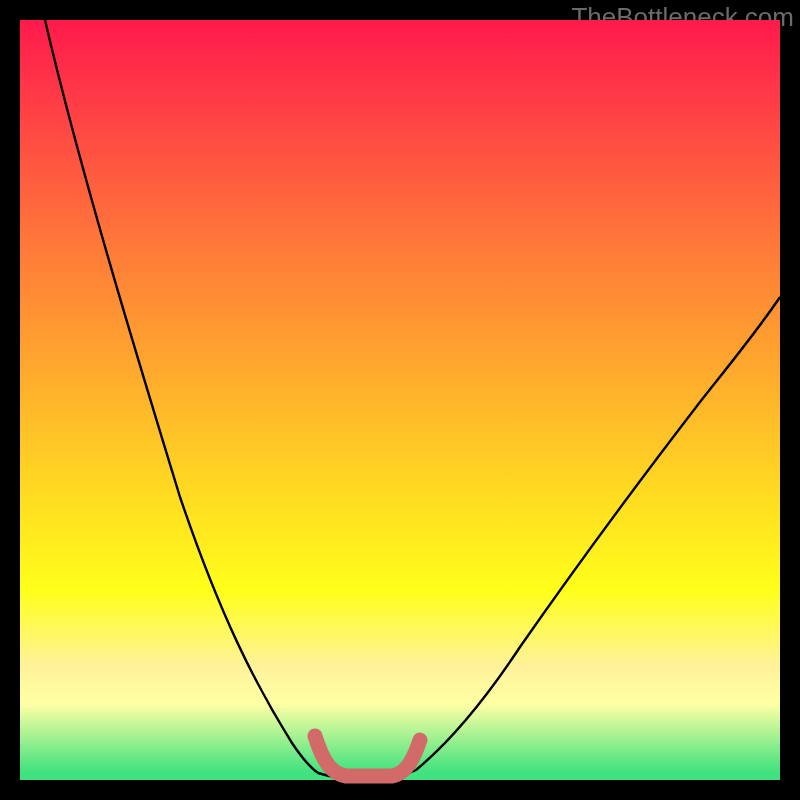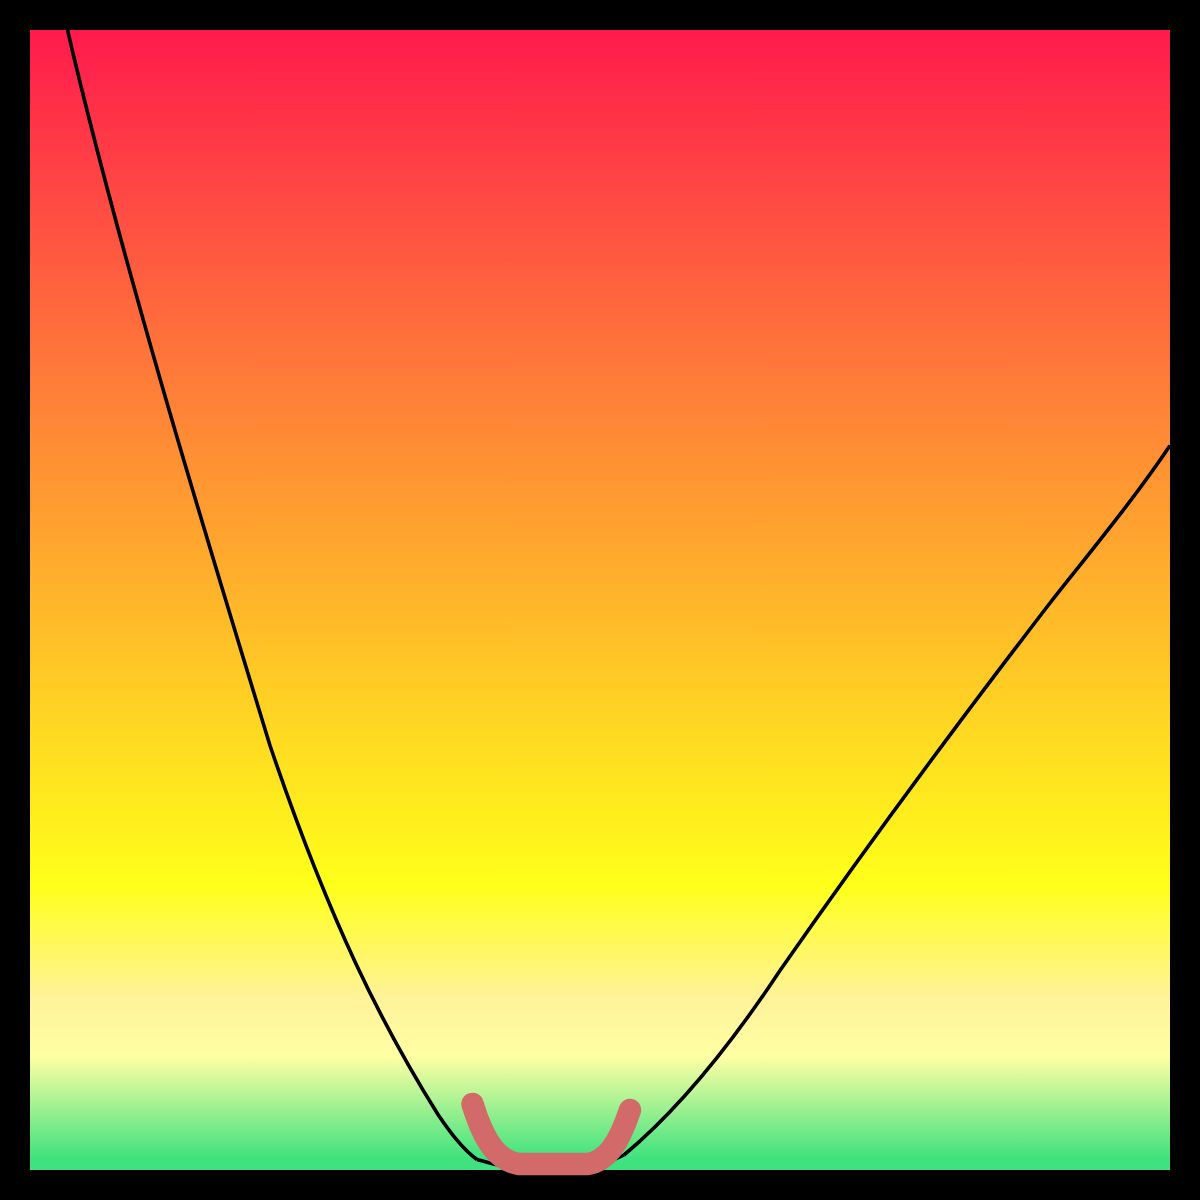--- a/index.html
+++ b/index.html
@@ -52,20 +52,21 @@
     left: 0; top: 0;
     width: 100%;
     height: 100%;
     overflow: visible;
   }
 </style>
 </head>
 <body>
 
 <div class="frame">
+  <div class="watermark">TheBottleneck.com</div>
 
   <div class="plot-area">
     <svg class="plot" viewBox="0 0 760 760" preserveAspectRatio="none">
 
       <path d="M 25 0
                C 60 150, 115 330, 160 477
                C 200 595, 235 664, 272 723
                C 282 738, 291 748, 298 753" fill="none" stroke="#000" stroke-width="2.4"></path>
 
       <path d="M 396 750

